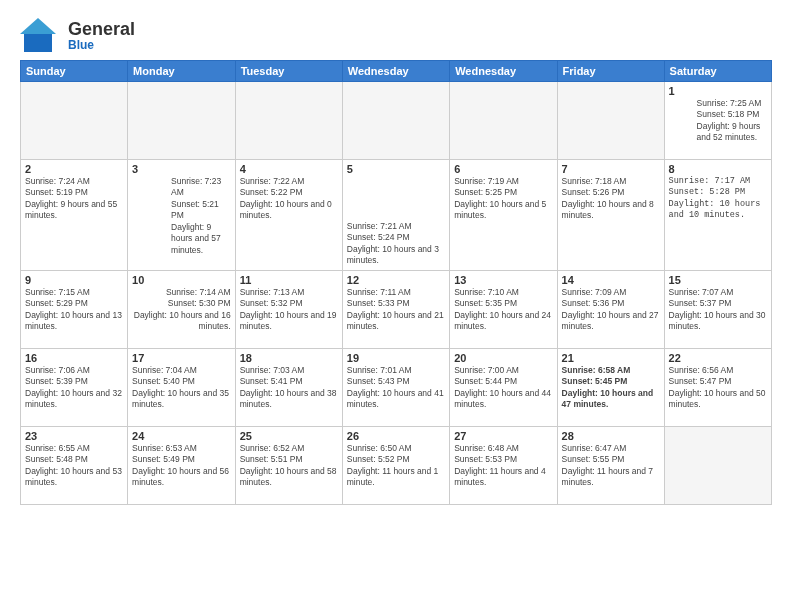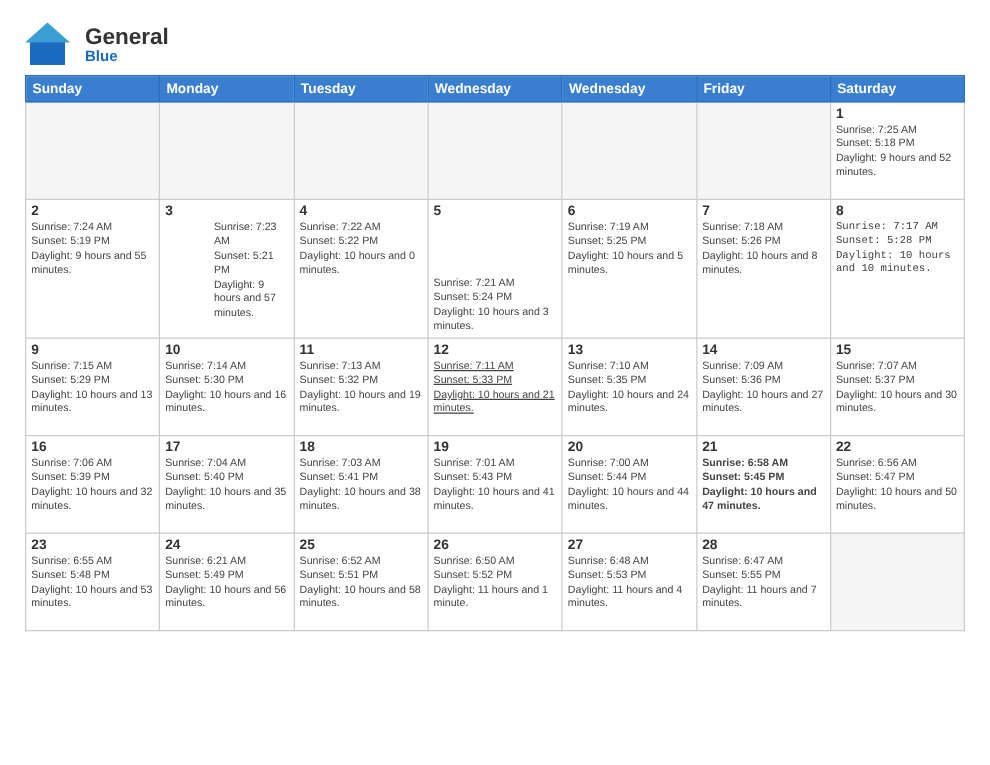--- a/index.html
+++ b/index.html
@@ -116,21 +116,21 @@
     <tbody id="calendar-body">
     <tr>
           <td class="empty"></td>
           <td class="empty"></td>
           <td class="empty"></td>
           <td class="empty"></td>
           <td class="empty"></td>
           <td class="empty"></td>
           <td>
             <span class="day-num">1</span>
-            <div class="day-info" style="white-space: pre-line;">Sunrise: 7:25 AM
+            <div class="day-info" style="white-space: pre-line; margin-left: 28px;">Sunrise: 7:25 AM
 Sunset: 5:18 PM
 Daylight: 9 hours and 52 minutes.</div>
           </td>
         </tr>
         <tr>
           <td>
             <span class="day-num">2</span>
             <div class="day-info" style="white-space: pre-line;">Sunrise: 7:24 AM
 Sunset: 5:19 PM
 Daylight: 9 hours and 55 minutes.</div>
@@ -174,33 +174,33 @@
         </tr>
         <tr>
           <td>
             <span class="day-num">9</span>
             <div class="day-info" style="white-space: pre-line;">Sunrise: 7:15 AM
 Sunset: 5:29 PM
 Daylight: 10 hours and 13 minutes.</div>
           </td>
           <td>
             <span class="day-num">10</span>
-            <div class="day-info" style="white-space: pre-line;">Sunrise: 7:14 AM
+            <div class="day-info" style="white-space: pre-line; text-align: right;">Sunrise: 7:14 AM
 Sunset: 5:30 PM
 Daylight: 10 hours and 16 minutes.</div>
           </td>
           <td>
             <span class="day-num">11</span>
             <div class="day-info" style="white-space: pre-line;">Sunrise: 7:13 AM
 Sunset: 5:32 PM
 Daylight: 10 hours and 19 minutes.</div>
           </td>
           <td>
             <span class="day-num">12</span>
-            <div class="day-info" style="white-space: pre-line; text-decoration: underline;">Sunrise: 7:11 AM
+            <div class="day-info" style="white-space: pre-line;">Sunrise: 7:11 AM
 Sunset: 5:33 PM
 Daylight: 10 hours and 21 minutes.</div>
           </td>
           <td>
             <span class="day-num">13</span>
             <div class="day-info" style="white-space: pre-line;">Sunrise: 7:10 AM
 Sunset: 5:35 PM
 Daylight: 10 hours and 24 minutes.</div>
           </td>
           <td>
@@ -262,21 +262,21 @@
         </tr>
         <tr>
           <td>
             <span class="day-num">23</span>
             <div class="day-info" style="white-space: pre-line;">Sunrise: 6:55 AM
 Sunset: 5:48 PM
 Daylight: 10 hours and 53 minutes.</div>
           </td>
           <td>
             <span class="day-num">24</span>
-            <div class="day-info" style="white-space: pre-line;">Sunrise: 6:21 AM
+            <div class="day-info" style="white-space: pre-line;">Sunrise: 6:53 AM
 Sunset: 5:49 PM
 Daylight: 10 hours and 56 minutes.</div>
           </td>
           <td>
             <span class="day-num">25</span>
             <div class="day-info" style="white-space: pre-line;">Sunrise: 6:52 AM
 Sunset: 5:51 PM
 Daylight: 10 hours and 58 minutes.</div>
           </td>
           <td>

